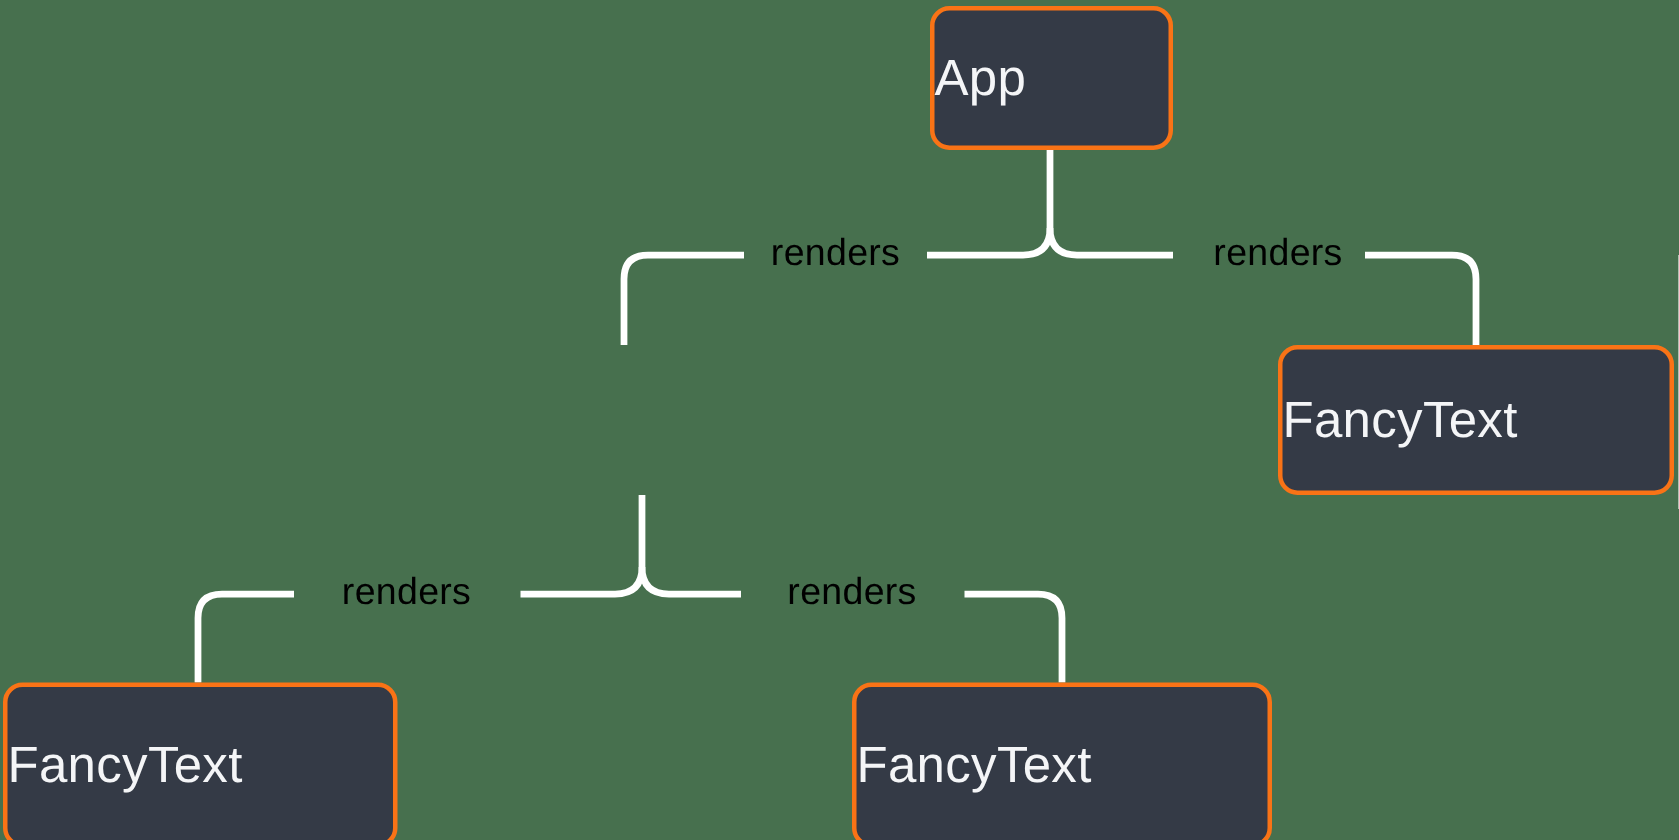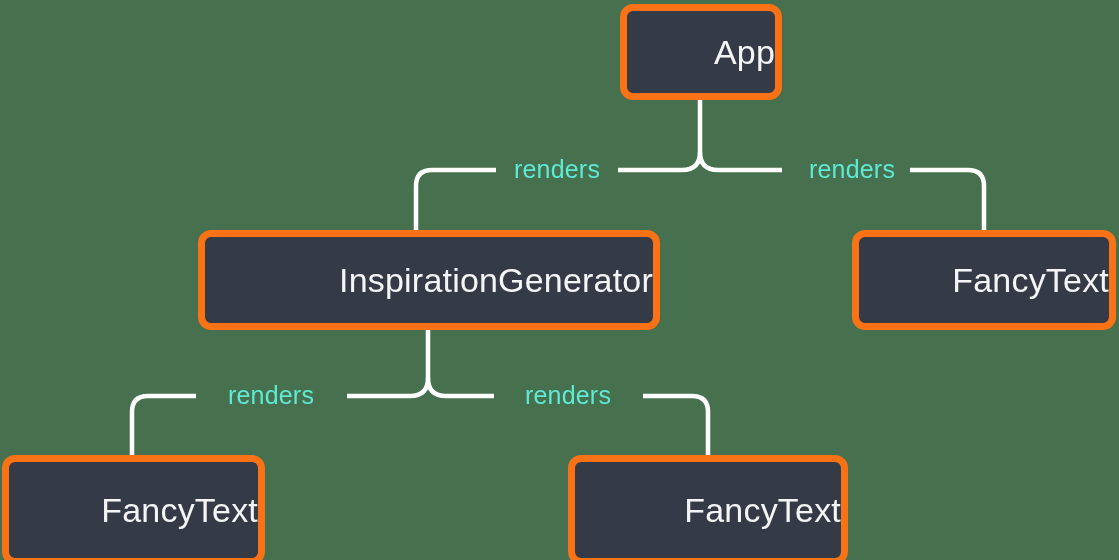--- a/index.html
+++ b/index.html
@@ -20,35 +20,35 @@
     left: 0;
     top: 0;
     width: 1119px;
     height: 560px;
     pointer-events: none;
   }
   .node {
     position: absolute;
     box-sizing: border-box;
     background: #343a46;
-    border: 7px solid #f97316;
+    border: 3px solid #f97316;
     border-radius: 13px;
     display: flex;
     align-items: center;
-    justify-content: flex-end;
+    justify-content: flex-start;
     color: #f4f5f7;
     font-size: 34px;
     font-weight: 400;
     letter-spacing: 0.2px;
     white-space: nowrap;
     z-index: 2;
   }
   .edge-label {
     position: absolute;
-    color: #5eead4;
+    color: #000000;
     font-size: 25px;
     font-weight: 400;
     letter-spacing: 0.2px;
     white-space: nowrap;
     transform: translate(-50%, -50%);
     z-index: 3;
   }
 </style>
 </head>
 <body>
@@ -79,23 +79,20 @@
 
       <path d="M 446 396 L 494 396"></path>
       <path d="M 643 396 L 692 396 Q 708 396 708 412 L 708 455"></path>
     </g>
   </svg>
 
   <div class="node" style="left:620px; top:4px; width:162px; height:96px;">
     <span>App</span>
   </div>
 
-  <div class="node" style="left:198px; top:230px; width:462px; height:100px;">
-    <span>InspirationGenerator</span>
-  </div>
 
   <div class="node" style="left:852px; top:230px; width:264px; height:100px;">
     <span>FancyText</span>
   </div>
 
   <div class="node" style="left:2px; top:455px; width:263px; height:110px;">
     <span>FancyText</span>
   </div>
 
   <div class="node" style="left:568px; top:455px; width:280px; height:110px;">

